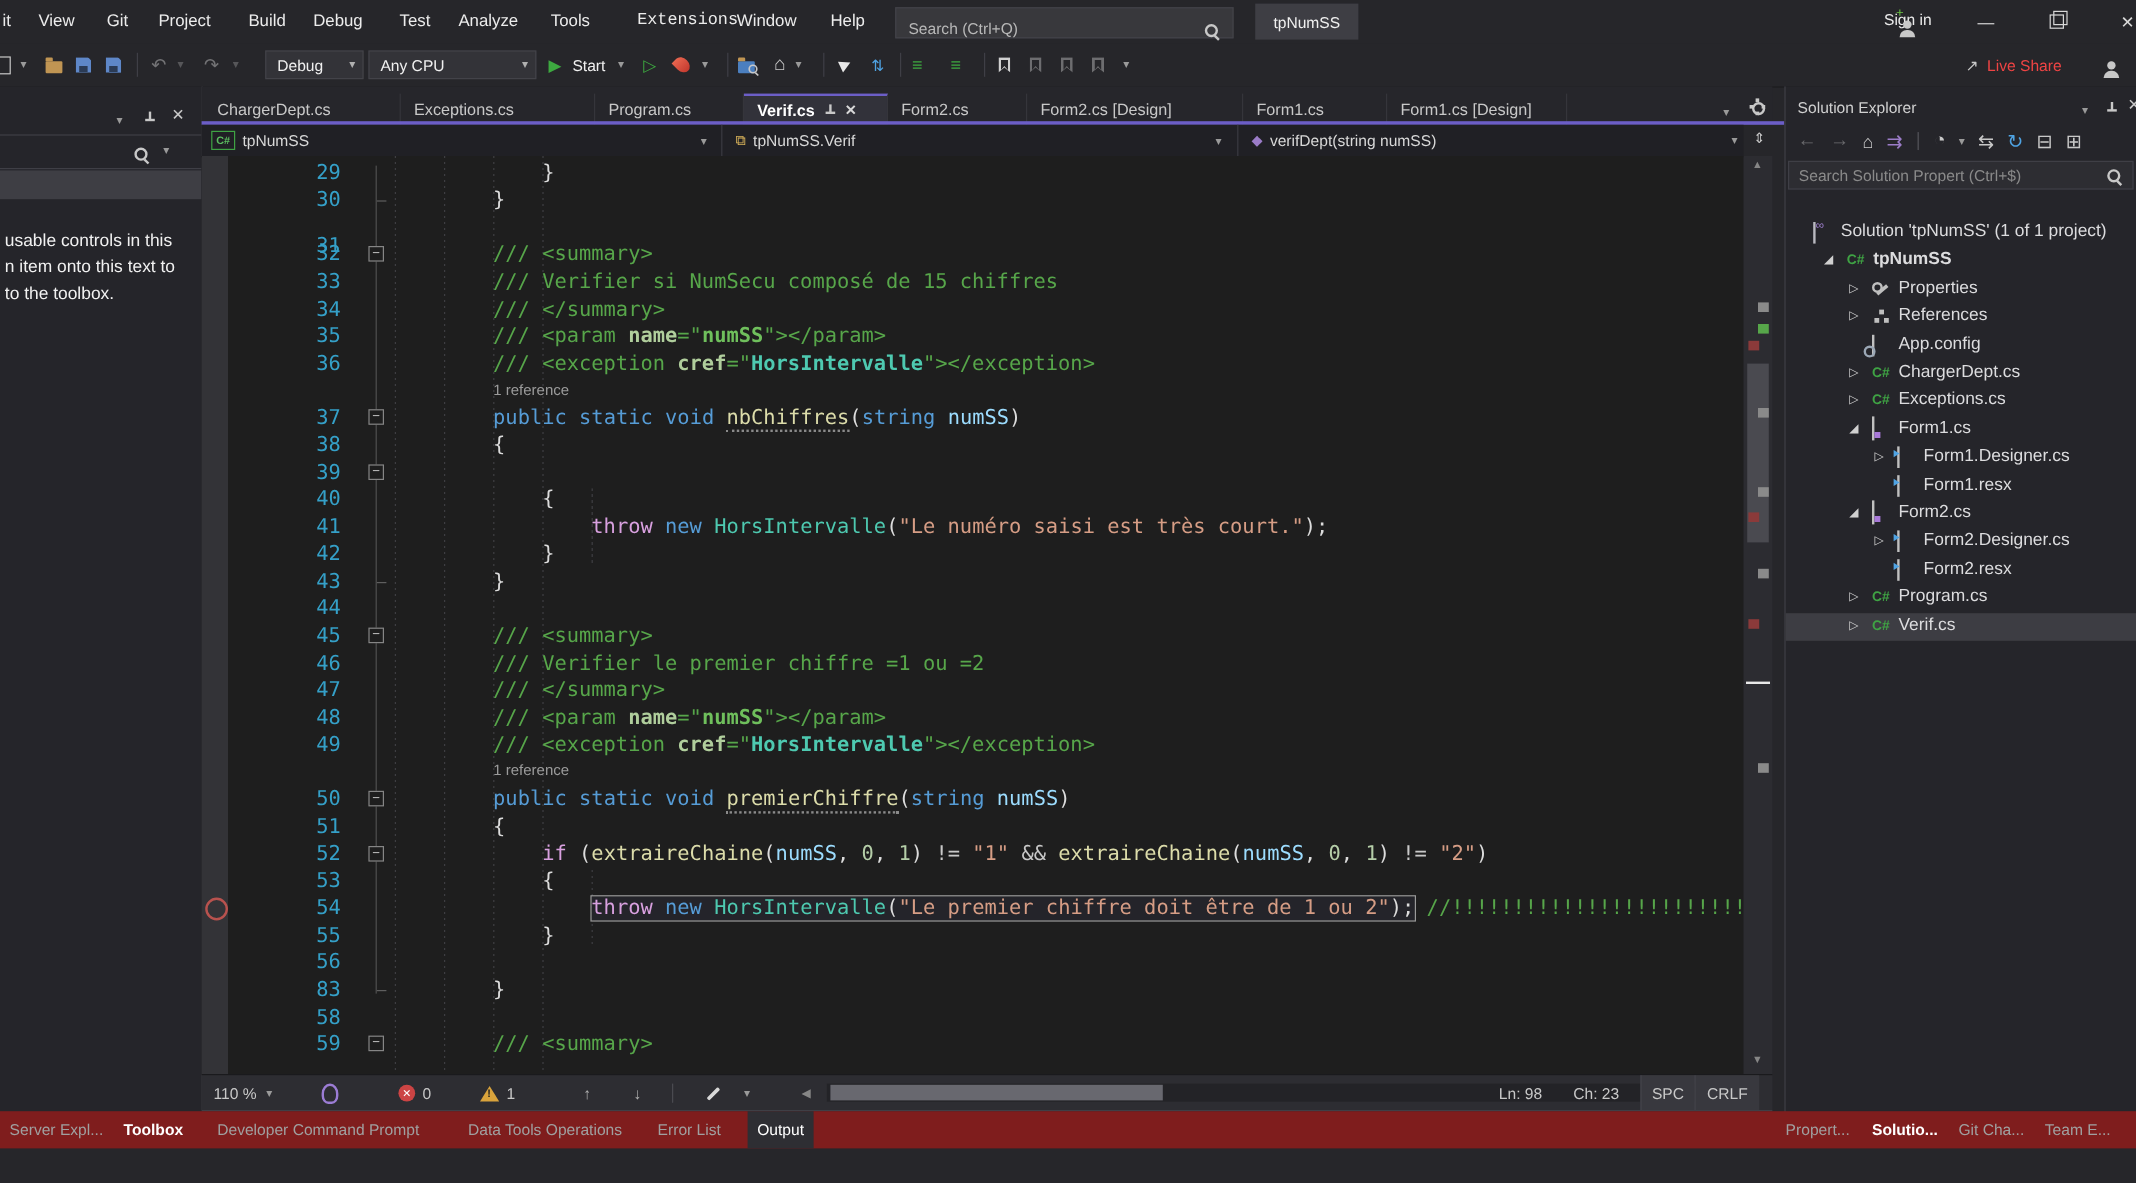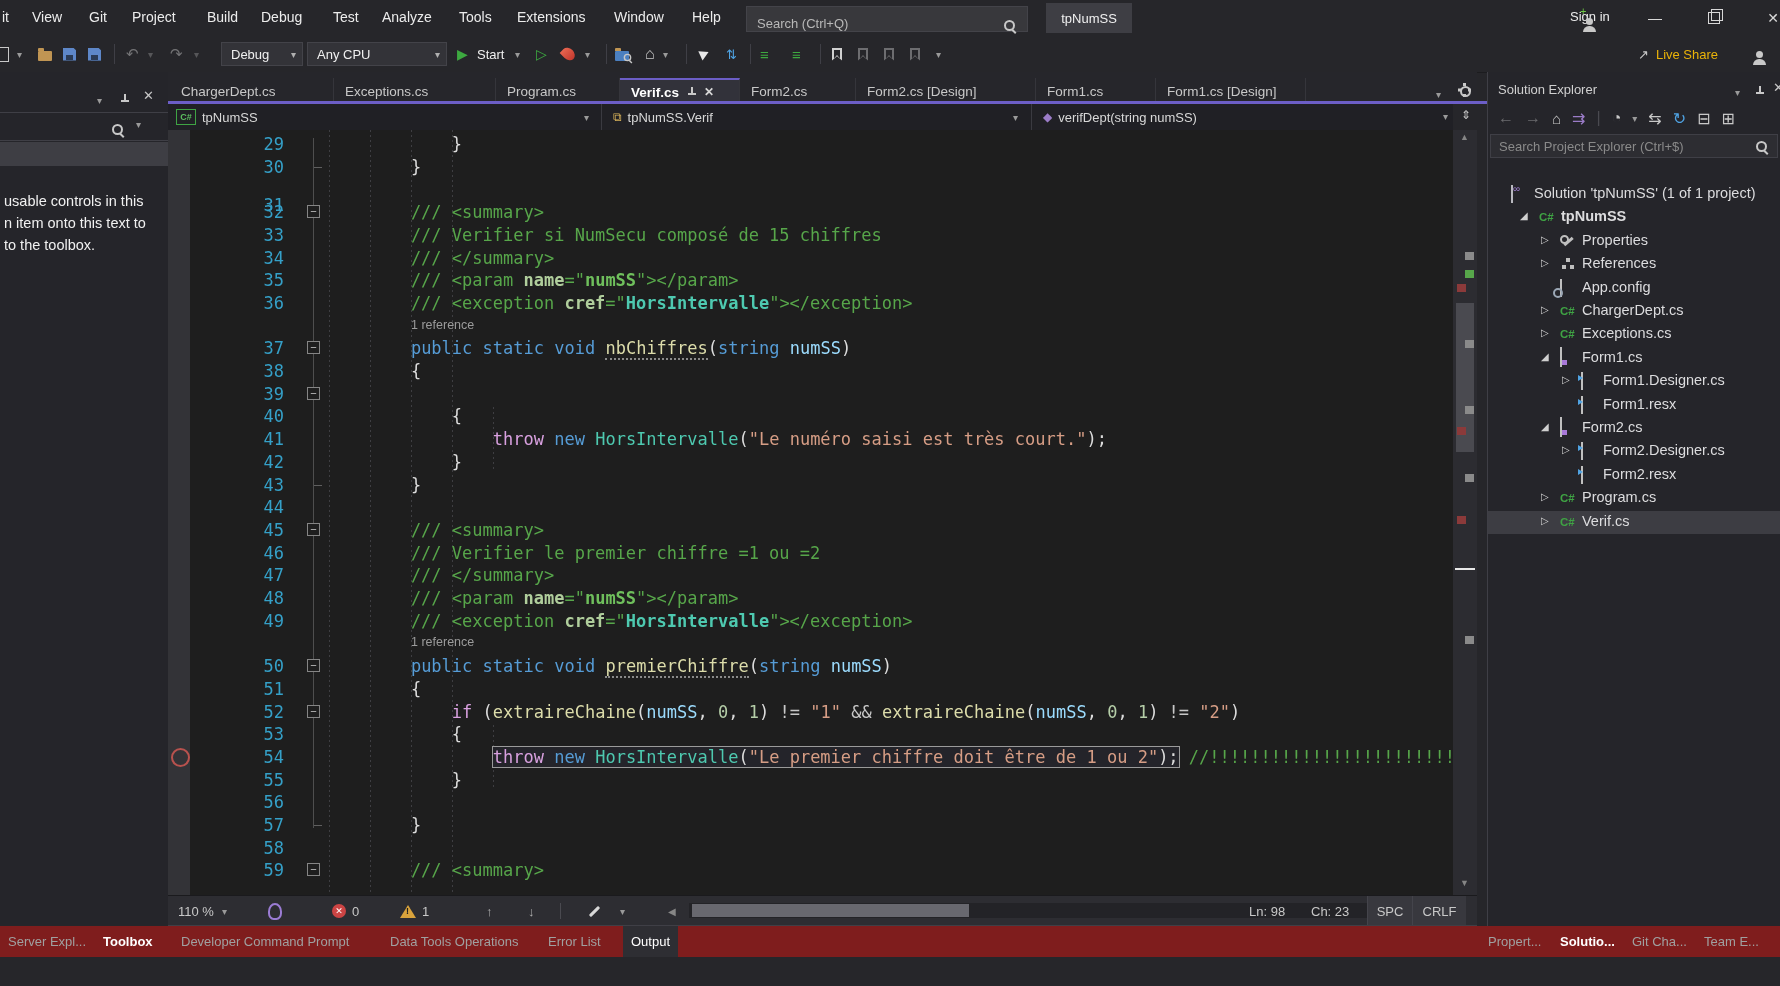--- a/index.html
+++ b/index.html
@@ -158,21 +158,21 @@
     <div id="menubar">
         <div class="menu-item" style="left: 2px;">it</div>
         <div class="menu-item" style="left: 32px;">View</div>
         <div class="menu-item" style="left: 89px;">Git</div>
         <div class="menu-item" style="left: 132px;">Project</div>
         <div class="menu-item" style="left: 207px;">Build</div>
         <div class="menu-item" style="left: 261px;">Debug</div>
         <div class="menu-item" style="left: 333px;">Test</div>
         <div class="menu-item" style="left: 382px;">Analyze</div>
         <div class="menu-item" style="left: 459px;">Tools</div>
-        <div class="menu-item" style="left: 517px;">Extensions</div>
+        <div class="menu-item" style="left: 531px; font-family: Liberation Mono, monospace;">Extensions</div>
         <div class="menu-item" style="left: 614px;">Window</div>
         <div class="menu-item" style="left: 692px;">Help</div>
       </div>
     <div class="searchbox">
       <span class="ph">Search (Ctrl+Q)</span>
       <span class="mag" style="margin-right:12px;"></span>
     </div>
     <div class="title-chip">tpNumSS</div>
     <div class="signin">
       <span>Sign in</span>
@@ -264,21 +264,21 @@
         <span class="bmk"></span>
       </div>
     <div class="tb dim" style="left:910px;">
         <span class="bmk"></span>
       </div>
     <div class="tb" style="left:936px;">
         <span class="chev">▾</span>
       </div>
     <div class="tb" style="left:1638px;gap:7px;">
       <span style="color:#c8c8c8;font-size:13px;">↗</span>
-      <span style="font-size:13px;color:#eab308;">Live Share</span>
+      <span style="font-size:13px;color:#ef4444;">Live Share</span>
     </div>
     <div class="tb" style="left:1756px;">
         <span class="person"></span>
       </div>
   </div>
 
   <div class="left-panel">
     <div class="abs" style="left:97px;top:18px;"><span class="chev">▾</span></div>
     <div class="abs" style="left:120px;top:18px;"><span class="pinicon"></span></div>
     <div class="abs" style="left:143px;top:16px;color:#c8c8c8;font-size:13px;">✕</div>
@@ -481,21 +481,21 @@
         </div>
         <div class="crow" style="top: 638.6px;">
           <span class="ln">55</span>
           <span class="codeline"><span class="pl">            }</span></span>
         </div>
         <div class="crow" style="top: 661.3px;">
           <span class="ln">56</span>
           <span class="codeline"></span>
         </div>
         <div class="crow" style="top: 684px;">
-          <span class="ln">57</span>
+          <span class="ln">83</span>
           <span class="foldtick"></span>
           <span class="codeline"><span class="pl">        }</span></span>
         </div>
         <div class="crow" style="top: 706.7px;">
           <span class="ln">58</span>
           <span class="codeline"></span>
         </div>
         <div class="crow" style="top: 729.4px;">
           <span class="ln">59</span>
           <span class="foldbox">−</span>
@@ -574,21 +574,21 @@
       <span style="color:#9b7cc8;">⇉</span>
       <span style="color:#4a4a50;">|</span>
       <span>◔</span>
       <span class="chev">▾</span>
       <span>⇆</span>
       <span style="color:#4fa3e3;">↻</span>
       <span>⊟</span>
       <span>⊞</span>
     </div>
     <div class="se-search">
-      <span class="ph">Search Project Explorer (Ctrl+$)</span>
+      <span class="ph">Search Solution Propert (Ctrl+$)</span>
       <span class="mag" style="margin-right:10px;flex-shrink:0;"></span>
     </div>
     <div id="soltree">
         <div class="trow" style="top: 111px;"><span class="ticon i-sol" style="left: 23px;"></span><span class="tlabel" style="left: 46px;">Solution 'tpNumSS' (1 of 1 project)</span></div>
         <div class="trow" style="top: 134.4px;">
           <span class="tarrow" style="left: 32px;">◢</span>
           <span class="ticon i-cs" style="left: 51px;">C#</span>
           <span class="tlabel" style="left: 73px; font-weight: bold;">tpNumSS</span>
         </div>
         <div class="trow" style="top: 157.8px;"><span class="tarrow" style="left: 53px;">▷</span><span class="ticon i-wrench" style="left: 72px;"></span><span class="tlabel" style="left: 94px;">Properties</span></div>

